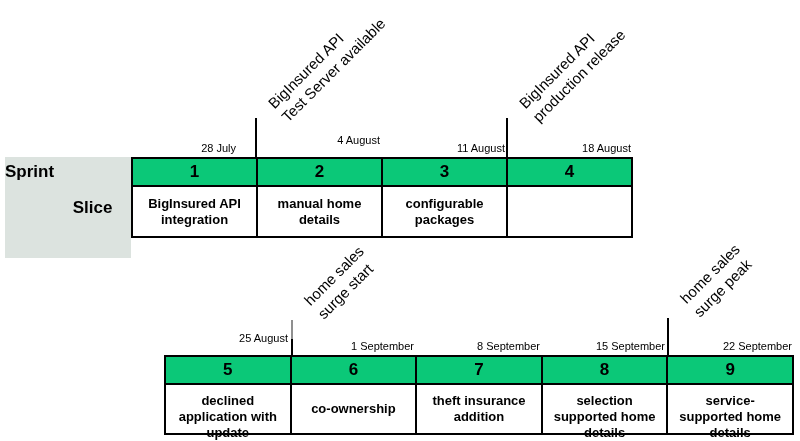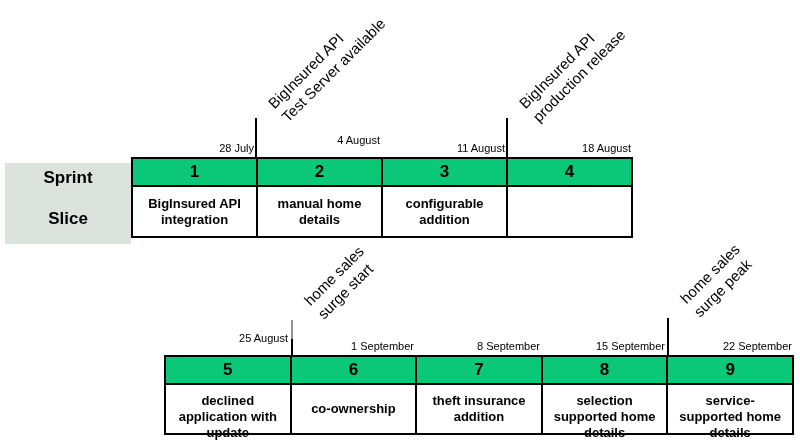--- a/index.html
+++ b/index.html
@@ -2,22 +2,22 @@
 <html style="--green: #0bc878; --label-box: #dce3df; --line: #000000; --tick-gray: #8f8f8f;"><head>
 <meta charset="utf-8">
 <style>
   html,body{margin:0;padding:0;background:#ffffff;}
   .canvas{
     position:relative;width:800px;height:441px;background:#ffffff;overflow:hidden;
     font-family:"Liberation Sans","DejaVu Sans",sans-serif;color:#000;
   }
   
   .rowlabels{
-    position:absolute;left:5px;top:157px;width:126px;height:81px;
-    background:var(--label-box,#dce3df);display:flex;flex-direction:column;margin-top:6px;
+    position:absolute;left:5px;top:157px;width:126px;height:101px;
+    background:var(--label-box,#dce3df);display:flex;flex-direction:row;
   }
   .rl{display:flex;align-items:center;justify-content:center;font-weight:bold;font-size:17px;}
   .rl-sprint{height:30px;}
   .rl-slice{flex:1;}
   
   .stable{
     position:absolute;display:flex;border:2px solid var(--line,#000);background:#fff;box-sizing:border-box;
   }
   .stable-top{left:131px;top:157px;width:502px;height:81px;}
   .stable-bottom{left:164px;top:355px;width:630px;height:80px;}
@@ -57,37 +57,37 @@
     <div>Test Server available</div>
   </div>
   <div class="mlabel" style="left:515px;top:99px">
     <div>BigInsured API</div>
     <div>production release</div>
   </div>
 
   <div class="tick" style="left:255px;top:118px;height:39px"></div>
   <div class="tick" style="left:506px;top:118px;height:39px"></div>
 
-  <div class="date" style="left:142px;top:142px">28 July</div>
+  <div class="date" style="left:124px;top:142px">28 July</div>
   <div class="date" style="left:268px;top:134px">4 August</div>
   <div class="date" style="left:393px;top:142px">11 August</div>
   <div class="date" style="left:519px;top:142px">18 August</div>
 
   <div class="stable stable-top">
     <div class="scol">
       <div class="snum">1</div>
       <div class="sslice">BigInsured API integration</div>
     </div>
     <div class="scol">
       <div class="snum">2</div>
       <div class="sslice">manual home details</div>
     </div>
     <div class="scol">
       <div class="snum">3</div>
-      <div class="sslice">configurable addition</div>
+      <div class="sslice">configurable packages</div>
     </div>
     <div class="scol">
       <div class="snum">4</div>
     </div>
   </div>
 
   <div class="mlabel" style="left:300px;top:296px">
     <div>home sales</div>
     <div>surge start</div>
   </div>

